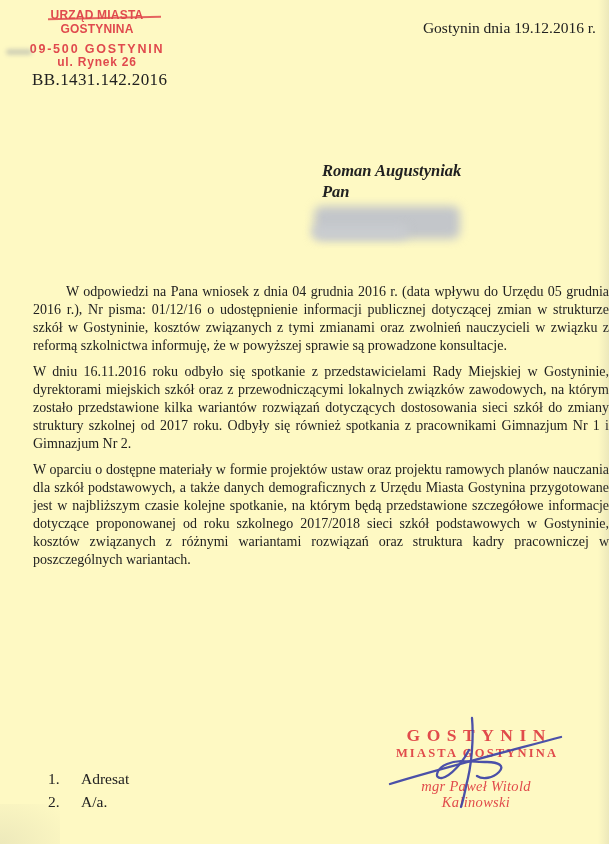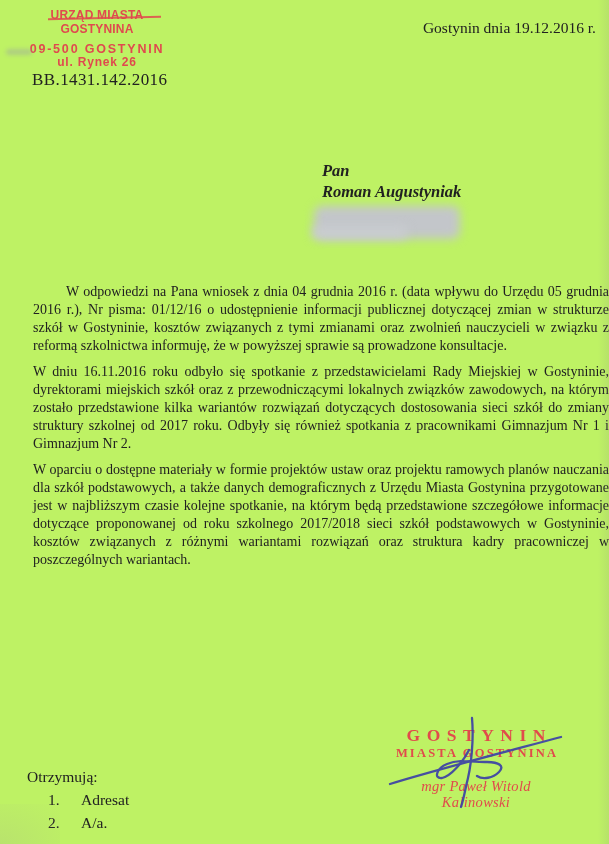--- a/index.html
+++ b/index.html
@@ -1,20 +1,20 @@
 <!DOCTYPE html>
 <html><head>
 <meta charset="utf-8">
 <style>
   html, body { margin: 0; padding: 0; background: #ffffff; }
   .page {
     position: relative;
     width: 609px;
     height: 844px;
-    background: #bef264;
+    background: #fef9c3;
     font-family: "Liberation Serif", serif;
     color: #212121;
     overflow: hidden;
   }
   .scan-edge {
     position: absolute; right: 0; top: 0; width: 11px; height: 100%;
     background: linear-gradient(to right, rgba(130,130,135,0), rgba(130,130,135,0.14));
   }
   .scan-corner {
     position: absolute; left: 0; bottom: 0; width: 60px; height: 40px;
@@ -89,22 +89,22 @@
     <div class="l3">ul. Rynek 26</div>
   </div>
   <div class="stamp-strike"></div>
   <div class="smudge"></div>
 
   <div class="date-line">Gostynin dnia 19.12.2016 r.</div>
 
   <div class="reference">BB.1431.142.2016</div>
 
   <div class="recipient">
+    <div>Roman Augustyniak</div>
     <div>Pan</div>
-    <div>Roman Augustyniak</div>
   </div>
   <div class="redaction"></div>
   <div class="redaction2"></div>
 
   <div class="letter-body">
     <p class="indent">W odpowiedzi na Pana wniosek z dnia 04 grudnia 2016 r. (data wpływu do Urzędu 05 grudnia 2016 r.), Nr pisma: 01/12/16 o udostępnienie informacji publicznej dotyczącej zmian w strukturze szkół w Gostyninie, kosztów związanych z tymi zmianami oraz zwolnień nauczycieli w związku z reformą szkolnictwa informuję, że w powyższej sprawie są prowadzone konsultacje.</p>
     <p>W dniu 16.11.2016 roku odbyło się spotkanie z przedstawicielami Rady Miejskiej w Gostyninie, dyrektorami miejskich szkół oraz z przewodniczącymi lokalnych związków zawodowych, na którym zostało przedstawione kilka wariantów rozwiązań dotyczących dostosowania sieci szkół do zmiany struktury szkolnej od 2017 roku. Odbyły się również spotkania z pracownikami Gimnazjum Nr 1 i Gimnazjum Nr 2.</p>
     <p>W oparciu o dostępne materiały w formie projektów ustaw oraz projektu ramowych planów nauczania dla szkół podstawowych, a także danych demograficznych z Urzędu Miasta Gostynina przygotowane jest w najbliższym czasie kolejne spotkanie, na którym będą przedstawione szczegółowe informacje dotyczące proponowanej od roku szkolnego 2017/2018 sieci szkół podstawowych w Gostyninie, kosztów związanych z różnymi wariantami rozwiązań oraz struktura kadry pracowniczej w poszczególnych wariantach.</p>
   </div>
 
@@ -116,21 +116,20 @@
 
   <svg class="signature-scribble" width="185" height="105" viewBox="0 0 185 105">
     <g fill="none" stroke="#3c42a6" stroke-width="2.3" stroke-linecap="round" opacity="0.92">
       <path d="M 87,8 C 89,30 86,55 83,68 C 80,80 79,88 76,97"></path>
       <path d="M 5,74 C 50,60 120,42 176,27"></path>
       <path d="M 84,40 C 78,52 66,66 57,68 C 48,69 52,58 62,54 C 74,49 88,52 102,52 C 114,52 120,56 114,62 C 108,68 98,70 92,66"></path>
     </g>
   </svg>
 
   <div class="distribution">
-    <div>Otrzymują:</div>
     <div class="dist-item">
       <span class="num">1.</span>
       <span>Adresat</span>
     </div>
     <div class="dist-item">
       <span class="num">2.</span>
       <span>A/a.</span>
     </div>
   </div>
 

